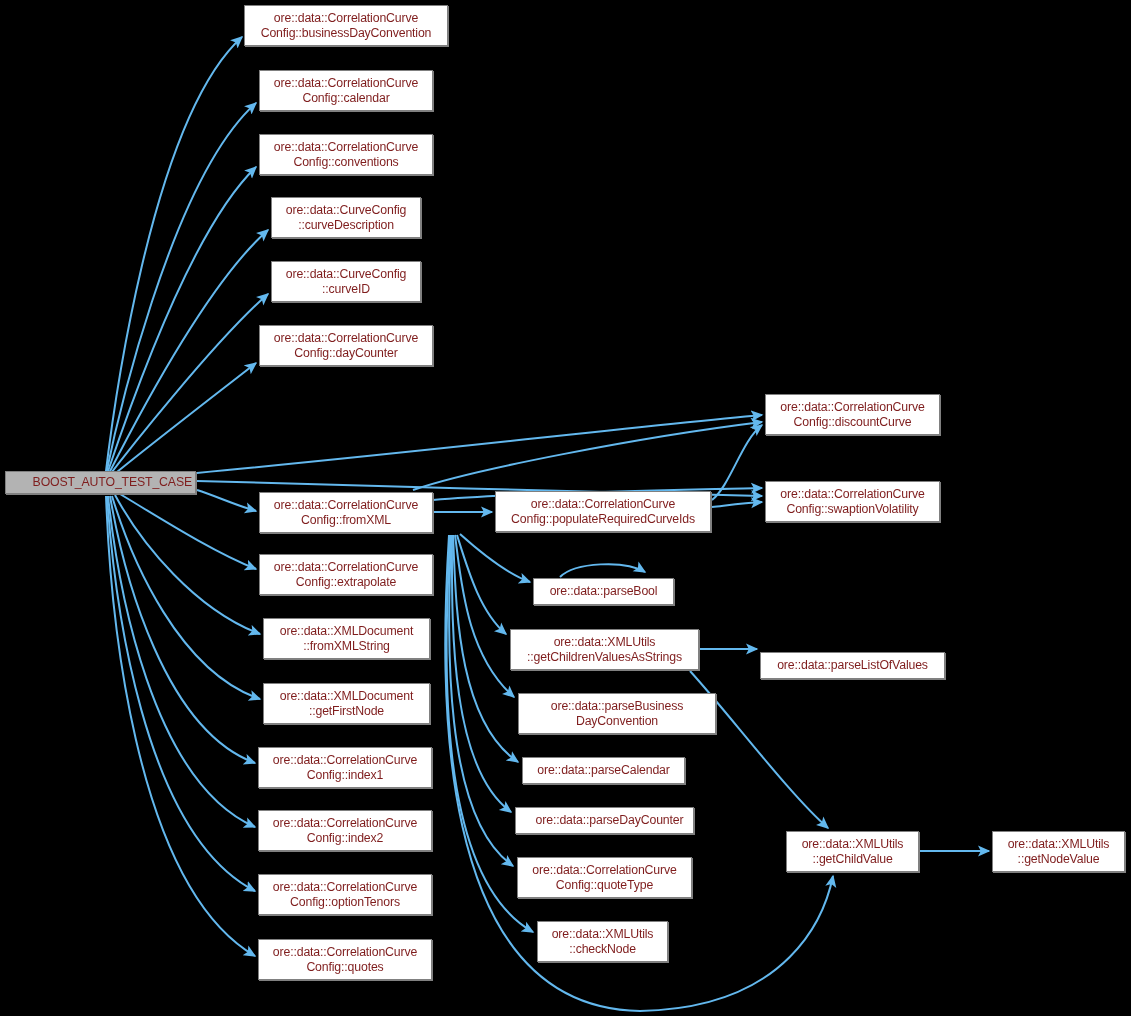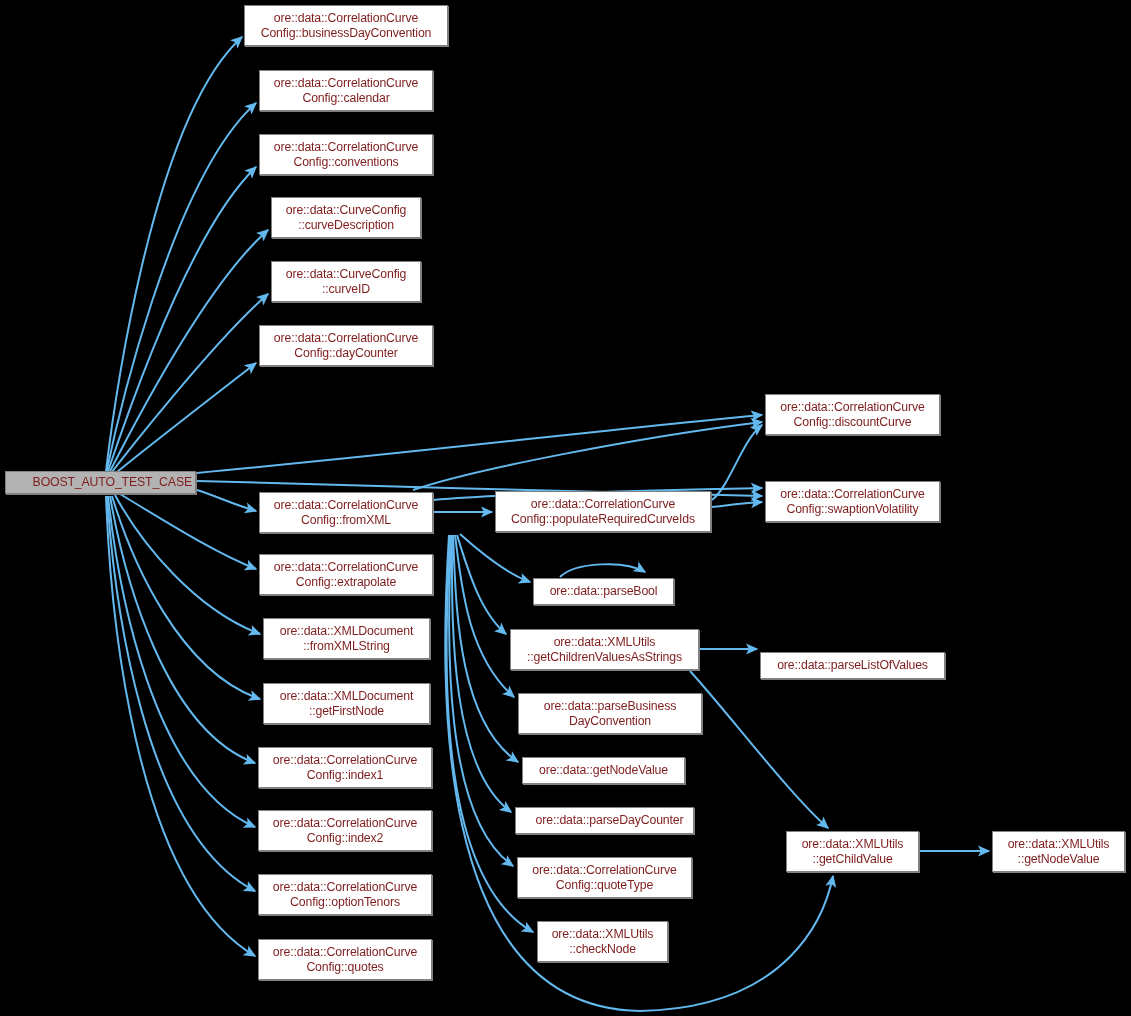--- a/index.html
+++ b/index.html
@@ -127,23 +127,23 @@
 Config::index2</span></div>
       <div class="node" style="left: 258px; top: 874px; width: 174px; height: 41px;"><span class="node-label">ore::data::CorrelationCurve
 Config::optionTenors</span></div>
       <div class="node" style="left: 258px; top: 939px; width: 174px; height: 41px;"><span class="node-label">ore::data::CorrelationCurve
 Config::quotes</span></div>
       <div class="node" style="left: 495px; top: 491px; width: 216px; height: 41px;"><span class="node-label">ore::data::CorrelationCurve
 Config::populateRequiredCurveIds</span></div>
       <div class="node" style="left: 533px; top: 578px; width: 141px; height: 27px; justify-content: center;"><span class="node-label">ore::data::parseBool</span></div>
       <div class="node" style="left: 510px; top: 629px; width: 189px; height: 41px;"><span class="node-label">ore::data::XMLUtils
 ::getChildrenValuesAsStrings</span></div>
-      <div class="node" style="left: 518px; top: 693px; width: 184px; height: 41px;"><span class="node-label">ore::data::parseBusiness
+      <div class="node" style="left: 518px; top: 693px; width: 198px; height: 41px;"><span class="node-label">ore::data::parseBusiness
 DayConvention</span></div>
-      <div class="node" style="left: 522px; top: 757px; width: 163px; height: 27px;"><span class="node-label">ore::data::getNodeValue</span></div>
+      <div class="node" style="left: 522px; top: 757px; width: 163px; height: 27px;"><span class="node-label">ore::data::parseCalendar</span></div>
       <div class="node" style="left: 515px; top: 807px; width: 179px; height: 27px; padding-left: 10px;"><span class="node-label">ore::data::parseDayCounter</span></div>
       <div class="node" style="left: 517px; top: 857px; width: 175px; height: 41px;"><span class="node-label">ore::data::CorrelationCurve
 Config::quoteType</span></div>
       <div class="node" style="left: 537px; top: 921px; width: 131px; height: 41px;"><span class="node-label">ore::data::XMLUtils
 ::checkNode</span></div>
       <div class="node" style="left: 765px; top: 394px; width: 175px; height: 41px;"><span class="node-label">ore::data::CorrelationCurve
 Config::discountCurve</span></div>
       <div class="node" style="left: 765px; top: 481px; width: 175px; height: 41px;"><span class="node-label">ore::data::CorrelationCurve
 Config::swaptionVolatility</span></div>
       <div class="node" style="left: 760px; top: 636px; width: 185px; height: 27px; margin-top: 16px;"><span class="node-label">ore::data::parseListOfValues</span></div>

